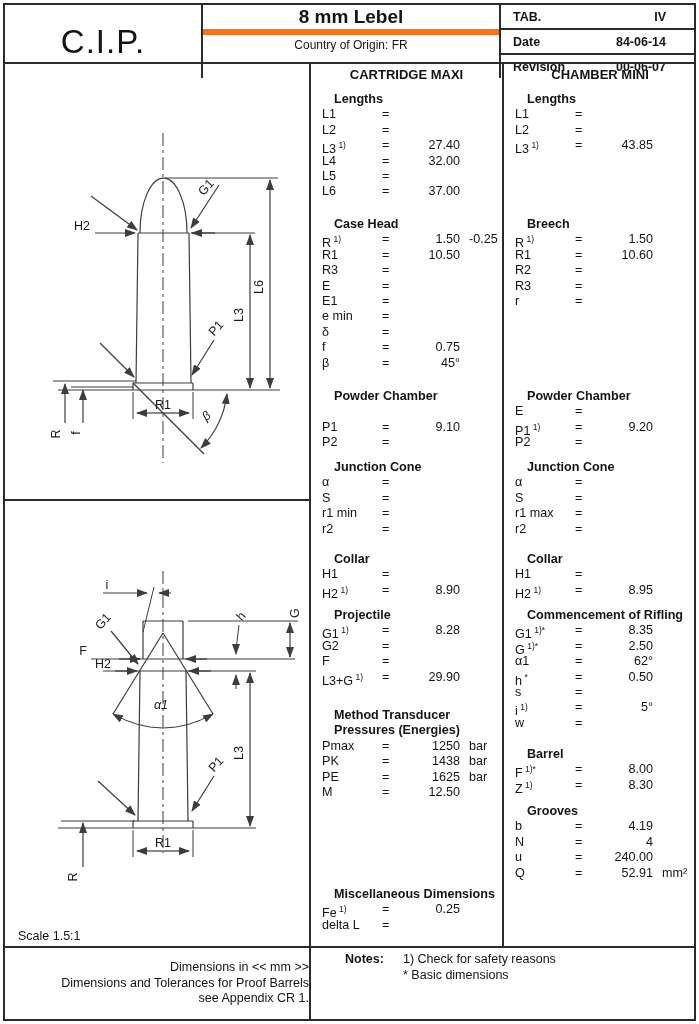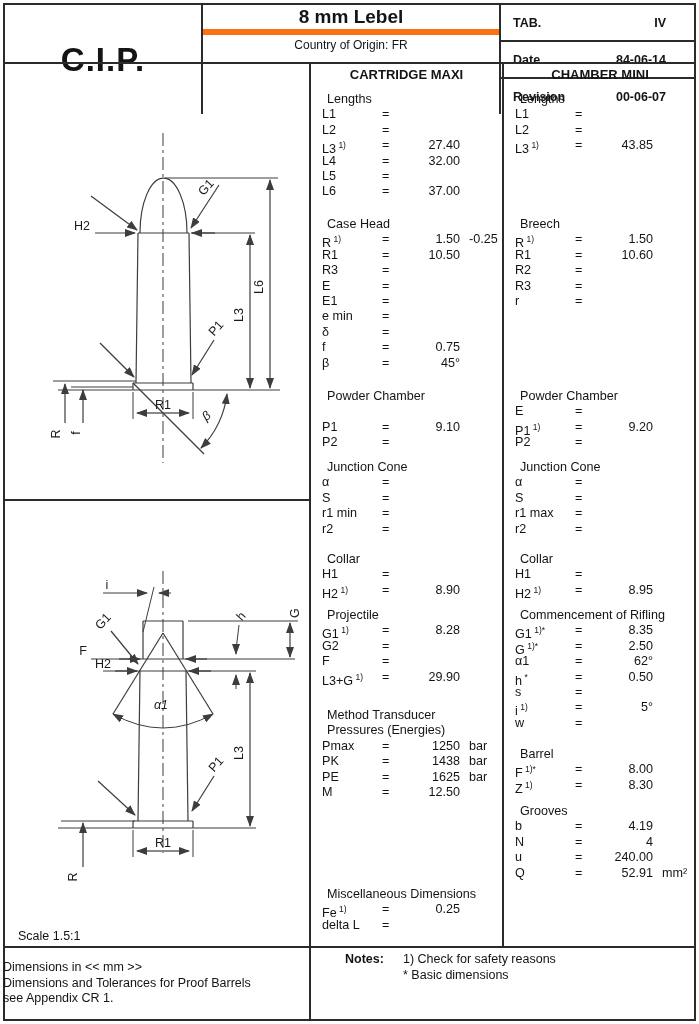--- a/index.html
+++ b/index.html
@@ -9,65 +9,65 @@
     margin:0 auto;
   }
   .frame { position:absolute; left:3px; top:3px; right:3px; bottom:3px; border:2px solid #2b2b2b; }
 
   
   .header { position:absolute; left:5px; top:5px; width:689px; height:57px; display:grid;
             grid-template-columns:196px 298px 1fr; }
   .h-cell { position:relative; }
   .h-cell + .h-cell { border-left:2px solid #2b2b2b; }
   .org { display:flex; align-items:center; justify-content:center; height:100%;
-         font-size:33px; font-weight:bold; letter-spacing:1px; }
+         font-size:33px; font-weight:normal; letter-spacing:1px; }
   .title-top { height:24px; display:flex; align-items:center; justify-content:center;
                font-size:19px; font-weight:bold; }
   .title-bottom { height:20px; border-top:6px solid #f97316; display:flex; align-items:center;
                   justify-content:center; font-size:12px; }
-  .meta-row { height:35px; display:flex; align-items:center; font-size:12.5px; font-weight:bold; }
+  .meta-row { height:23px; display:flex; align-items:center; font-size:12.5px; font-weight:bold; }
   .meta-row + .meta-row { border-top:2px solid #2b2b2b; }
   .meta-label { padding-left:12px; flex:1; }
   .meta-value { padding-right:28px; text-align:right; }
 
   
   .vline, .hline { position:absolute; background:#2b2b2b; }
   #vl-1 { left:309px; top:62px; width:2px; height:885px; }
   #vl-2 { left:502px; top:62px; width:2px; height:885px; }
   #hl-header { left:3px; top:62px; width:693px; height:2px; }
   #hl-mid { left:3px; top:499px; width:308px; height:2px; }
   #hl-foot { left:3px; top:946px; width:693px; height:2px; }
   #vl-foot { left:309px; top:946px; width:2px; height:75px; }
 
   
   .speccol { position:absolute; top:62px; height:760px; font-size:12.6px; }
   #col-maxi { left:311px; width:191px; }
   #col-mini { left:504px; width:192px; }
   .col-title { position:absolute; left:0; right:0; top:5px; text-align:center; font-weight:bold;
                font-size:13px; }
   .sec { position:absolute; left:0; right:0; }
-  .sec-heading { font-weight:normal; line-height:15.4px; padding-left:16px; white-space:nowrap; }
+  .sec-heading { font-weight:bold; line-height:15.4px; padding-left:23px; white-space:nowrap; }
   .spec-row { display:flex; line-height:15.4px; height:15.4px; white-space:nowrap; }
   .rl { width:60px; padding-left:11px; flex:none; }
   .rl sup { font-size:8.5px; }
   .re { width:14px; flex:none; }
   .rv { width:64px; flex:none; text-align:right; }
   .rx { flex:none; padding-left:9px; }
 
   
   .draw { position:absolute; left:3px; }
   #draw-top { top:63px; }
   #draw-bottom { top:501px; }
   svg text { font-family:"Liberation Sans", sans-serif; font-size:12.5px; fill:#1a1a1a; }
   svg .it { font-style:italic; }
   .scale-note { position:absolute; left:18px; top:929px; font-size:12.5px; }
 
   
   .foot-left { position:absolute; left:3px; top:948px; width:306px; height:73px;
-               display:flex; flex-direction:column; align-items:flex-start; justify-content:flex-start;
+               display:flex; flex-direction:column; align-items:flex-end; justify-content:flex-start;
                padding-top:12px; box-sizing:border-box; font-size:12.5px; line-height:15.5px;
                text-align:center; }
   .foot-notes { position:absolute; left:311px; top:948px; right:5px; height:73px;
                 display:flex; font-size:12.5px; line-height:15.5px; padding-top:4px;
                 box-sizing:border-box; }
   .notes-label { width:58px; margin-left:34px; flex:none;font-weight:bold; }
   .notes-lines { flex:1; }
 </style>
 </head>
 <body>

